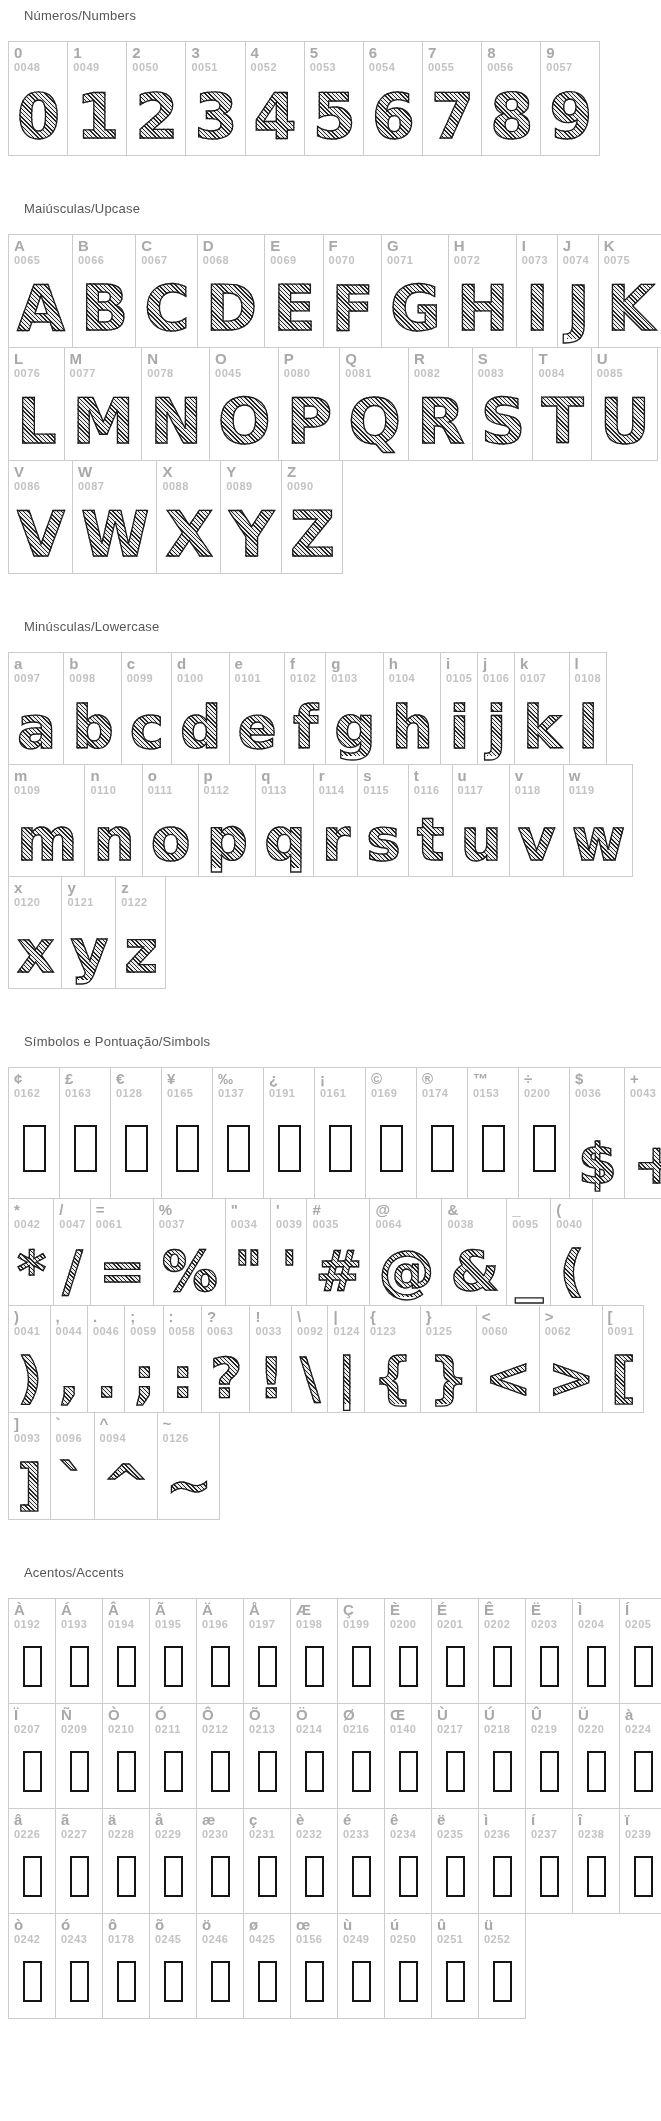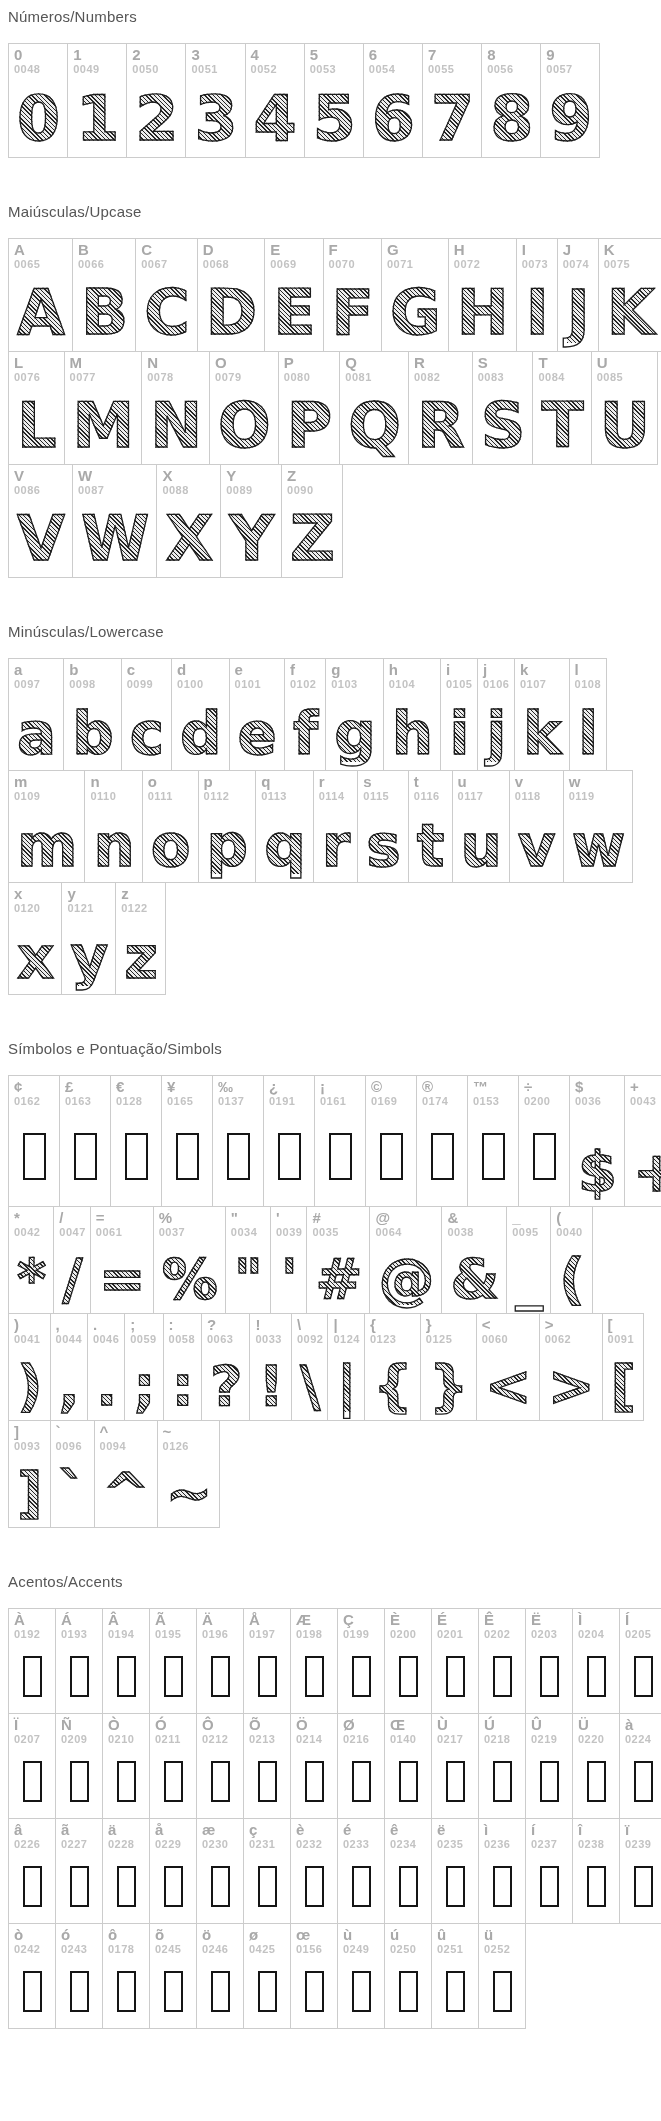--- a/index.html
+++ b/index.html
@@ -5,24 +5,24 @@
   html,body{margin:0;padding:0;background:#ffffff;}
   body{
     width:661px;
     font-family:"Liberation Sans", sans-serif;
     color:#565656;
     padding:8px 0 20px 8px;
     box-sizing:border-box;
   }
   .sec{margin-bottom:46px;}
   .sec-title{
-    font-size:15px;
+    font-size:13px;
     font-weight:normal;
     color:#565656;
-    margin:0 0 18px 0;
+    margin:0 0 18px 16px;
     letter-spacing:0.2px;
   }
   .rows{width:max-content;}
   .row{display:flex;width:max-content;}
   .cell{
     box-sizing:border-box;
     display:flex;
     flex-direction:column;
     border:1px solid #cccccc;
     margin:0 -1px -1px 0;
@@ -266,21 +266,21 @@
           </div>
           <div class="cell">
             <span class="hch">N</span>
             <span class="hcode">0078</span>
             <div class="glyph">
               <span class="sketch">N</span>
             </div>
           </div>
           <div class="cell">
             <span class="hch">O</span>
-            <span class="hcode">0079</span>
+            <span class="hcode">0045</span>
             <div class="glyph">
               <span class="sketch">O</span>
             </div>
           </div>
           <div class="cell">
             <span class="hch">P</span>
             <span class="hcode">0080</span>
             <div class="glyph">
               <span class="sketch">P</span>
             </div>

